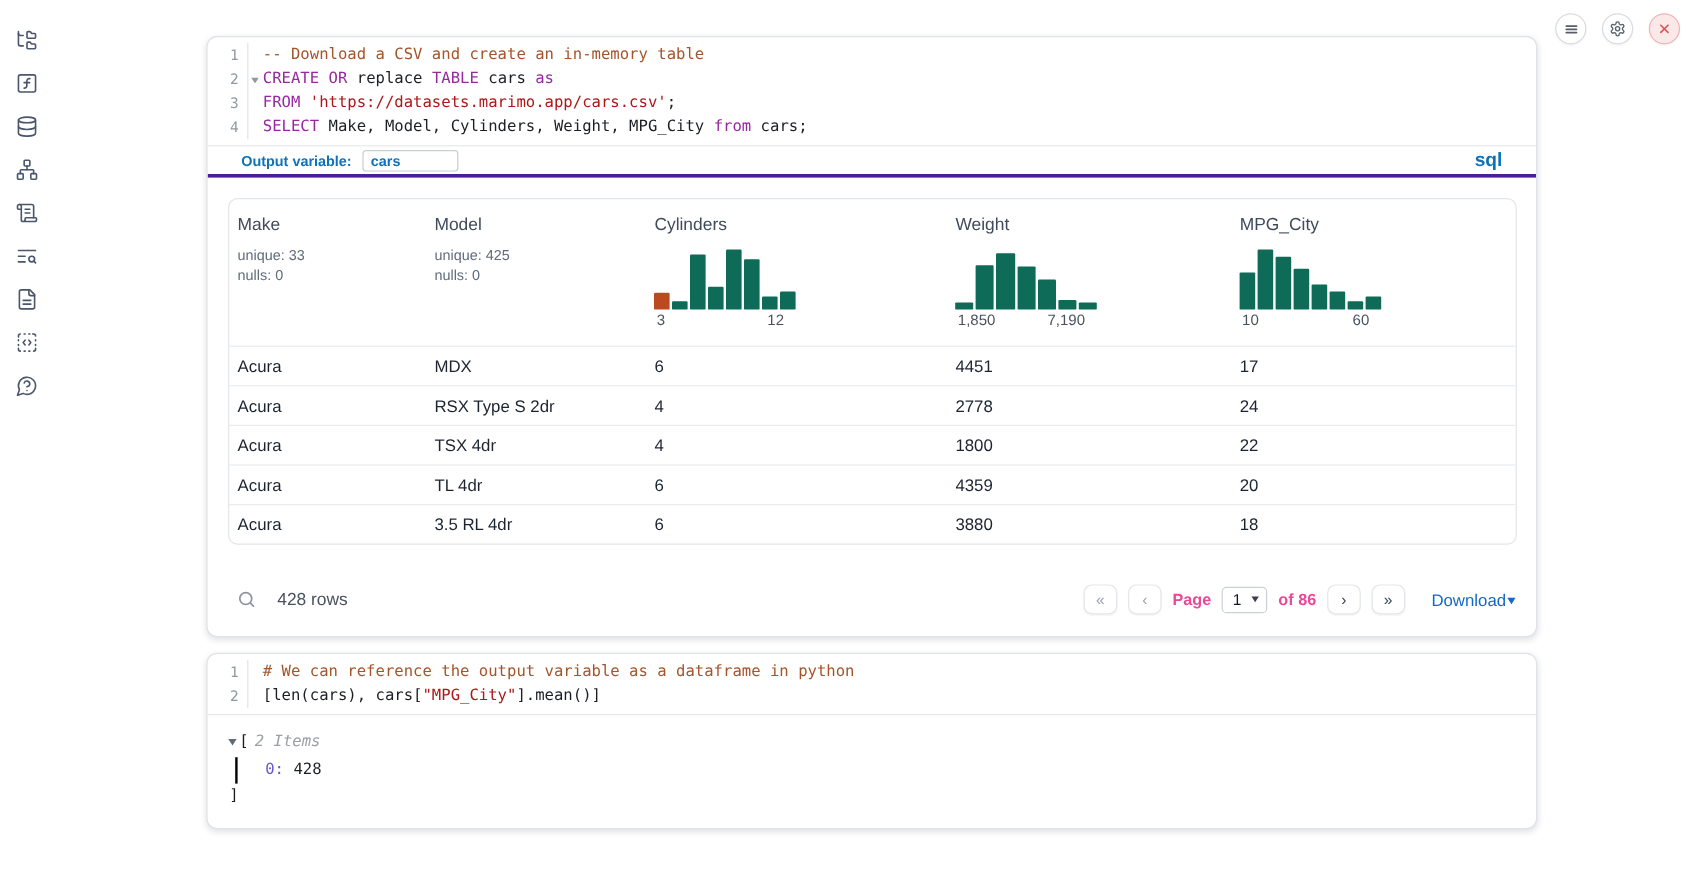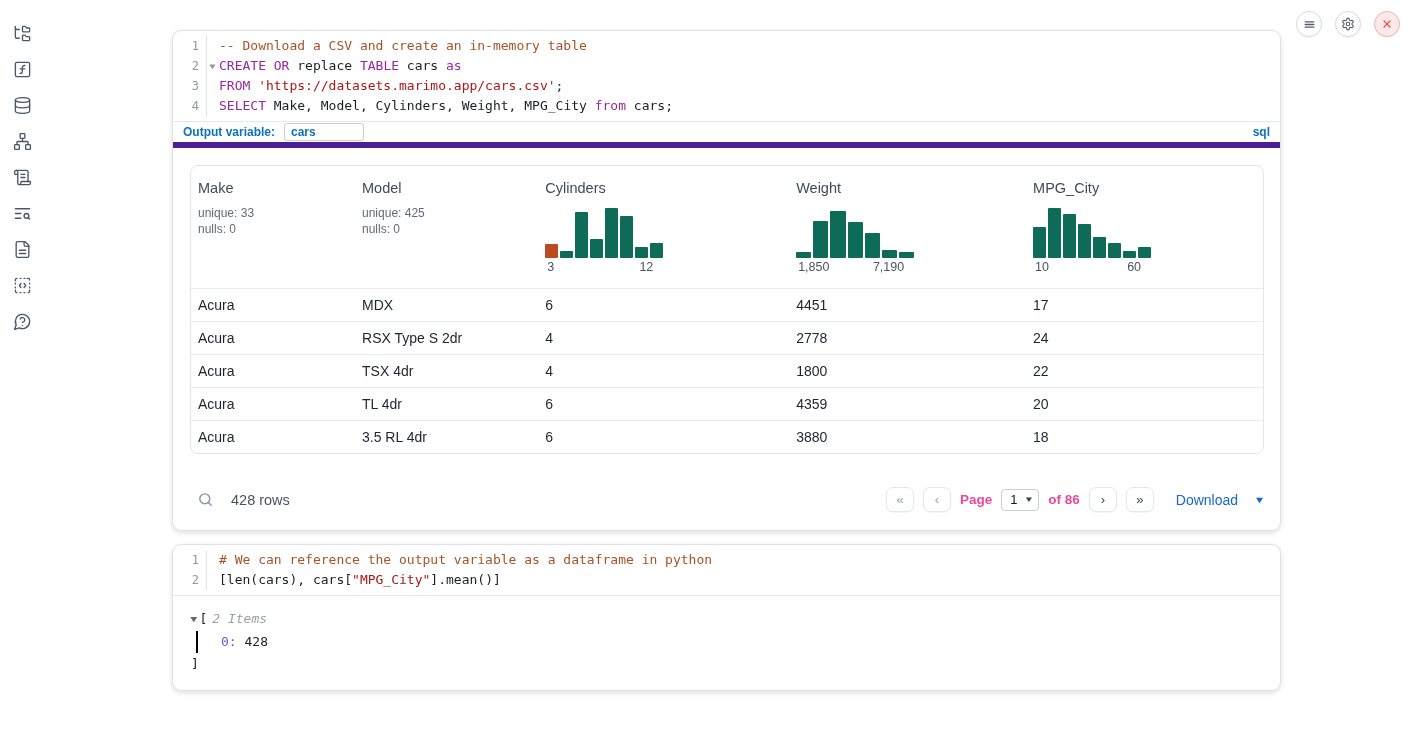--- a/index.html
+++ b/index.html
@@ -29,27 +29,27 @@
   .code-block { padding:5px 0 5px 0; border-bottom:1px solid #e6e8eb;
                 font-family:"DejaVu Sans Mono", monospace; font-size:13px; }
   .cl { display:flex; line-height:20px; }
   .ln { width:34px; flex:0 0 34px; text-align:right; padding-right:7px; color:#9198a1;
         font-size:12px; border-right:1px solid #e1e3e7; position:relative; user-select:none; }
   .fold { position:absolute; right:-9px; top:1px; font-size:8px; color:#9198a1; }
   .src { padding-left:12px; white-space:pre; color:#1b1f24; }
   .cm { color:#a5542a; } .kw { color:#9628a0; } .st { color:#aa1818; } .pl { color:#1b1f24; }
 
   
-  .outvar-row { height:26px; display:flex; align-items:center; padding:0 10px;
-                border-bottom:6px solid #4c1d95; }
+  .outvar-row { height:26px; display:flex; align-items:center; padding:0 28px;
+                border-bottom:3px solid #4c1d95; }
   .outvar-label { font-size:12px; font-weight:bold; color:#0d72b9; margin-right:9px; }
   .outvar-input { width:80px; height:18px; border:1px solid #c9cdd4; border-radius:3px;
                   font-size:12px; font-weight:bold; color:#0d72b9; padding:0 6px;
                   font-family:"Liberation Sans", sans-serif; }
-  .lang-badge { margin-left:auto; font-size:12px; font-weight:bold; color:#0d72b9; }
+  .lang-badge { margin-left:auto; font-size:16px; font-weight:bold; color:#0d72b9; }
 
   
   .table-wrap { padding:17px 16px 16px 17px; }
   .mo-table { border:1px solid #e2e5e9; border-radius:8px; overflow:hidden; }
   .thead { display:flex; padding-top:11px; height:122px; }
   .col { padding-left:7px; }
   .c0 { width:15.3%; } .c1 { width:17.1%; } .c2 { width:23.4%; } .c3 { width:22.1%; } .c4 { flex:1; }
   .col-name { font-size:14.5px; color:#3f4a5a; margin:3px 0 9px; }
   .col-stat { font-size:12px; color:#5f6b7a; line-height:16px; }
   .hist { width:118px; margin-top:12px; }
@@ -66,21 +66,21 @@
   .pager { margin-left:auto; display:flex; align-items:center; gap:9px; }
   .pg-btn { width:28px; height:25px; border:1px solid #e3e6ea; border-radius:7px; background:#fff;
             display:flex; align-items:center; justify-content:center; font-size:13px;
             box-shadow:0 1px 1px rgba(0,0,0,.04); cursor:pointer; color:#3a4454; }
   .pg-btn.dis { color:#9aa3af; }
   .pg-text { font-size:13.5px; color:#ec4899;font-weight:bold; }
   .pg-select { height:22px; min-width:38px; border:1px solid #cbd0d6; border-radius:4px;
                display:flex; align-items:center; justify-content:space-between; padding:0 5px 0 8px;
                font-size:13px; color:#111827; gap:5px; cursor:pointer; }
   .pg-select .chev { font-size:8px; color:#374151; }
-  .download { display:flex; align-items:center; gap:17px; margin-left:13px; color:#1667c7;
+  .download { display:flex; align-items:center; gap:0; margin-left:13px; color:#1667c7;
               font-size:14px; cursor:pointer; }
   .download .chev { font-size:9px; color:#1667c7; }
 
   
   .pyout { padding:13px 18px 16px; font-family:"DejaVu Sans Mono", monospace; font-size:13px;
            color:#1b1f24; }
   .tree-head { display:flex; align-items:center; line-height:20px; }
   .tree-chev { font-size:9px; color:#5f6b7a; margin-right:3px; cursor:pointer; }
   .tree-items-label { color:#9aa0a6; font-style:italic; margin-left:5px; }
   .tree-entries { margin-left:5px; border-left:2px solid #000000; padding-left:23px; margin-top:2px; }

